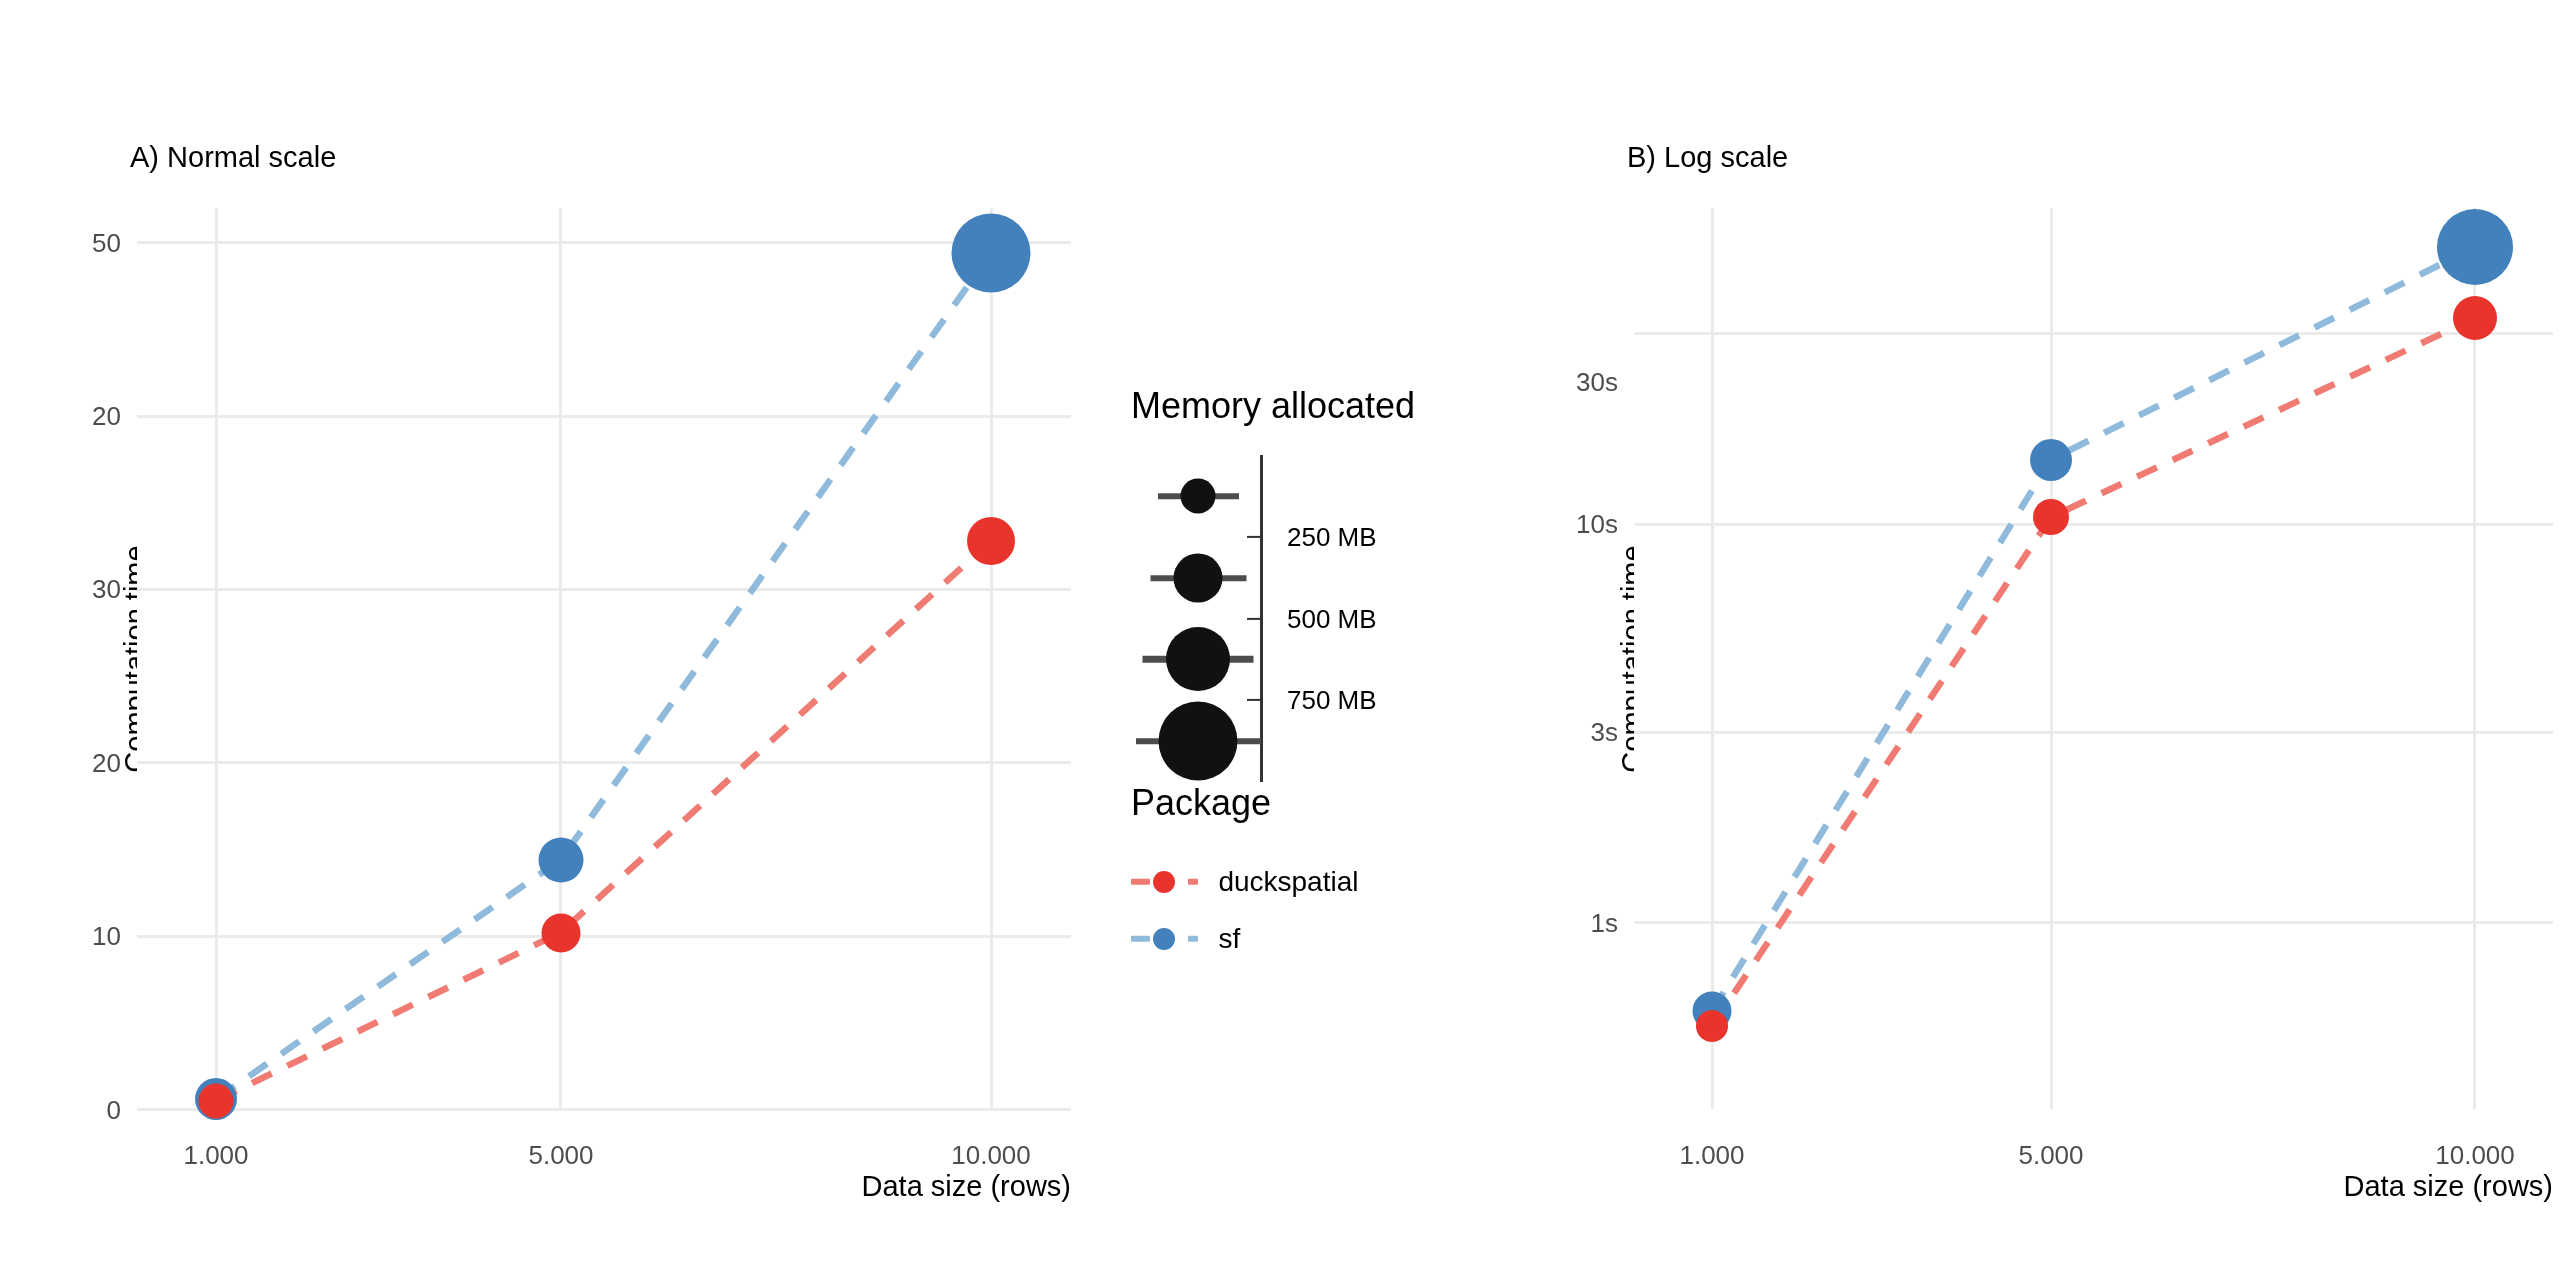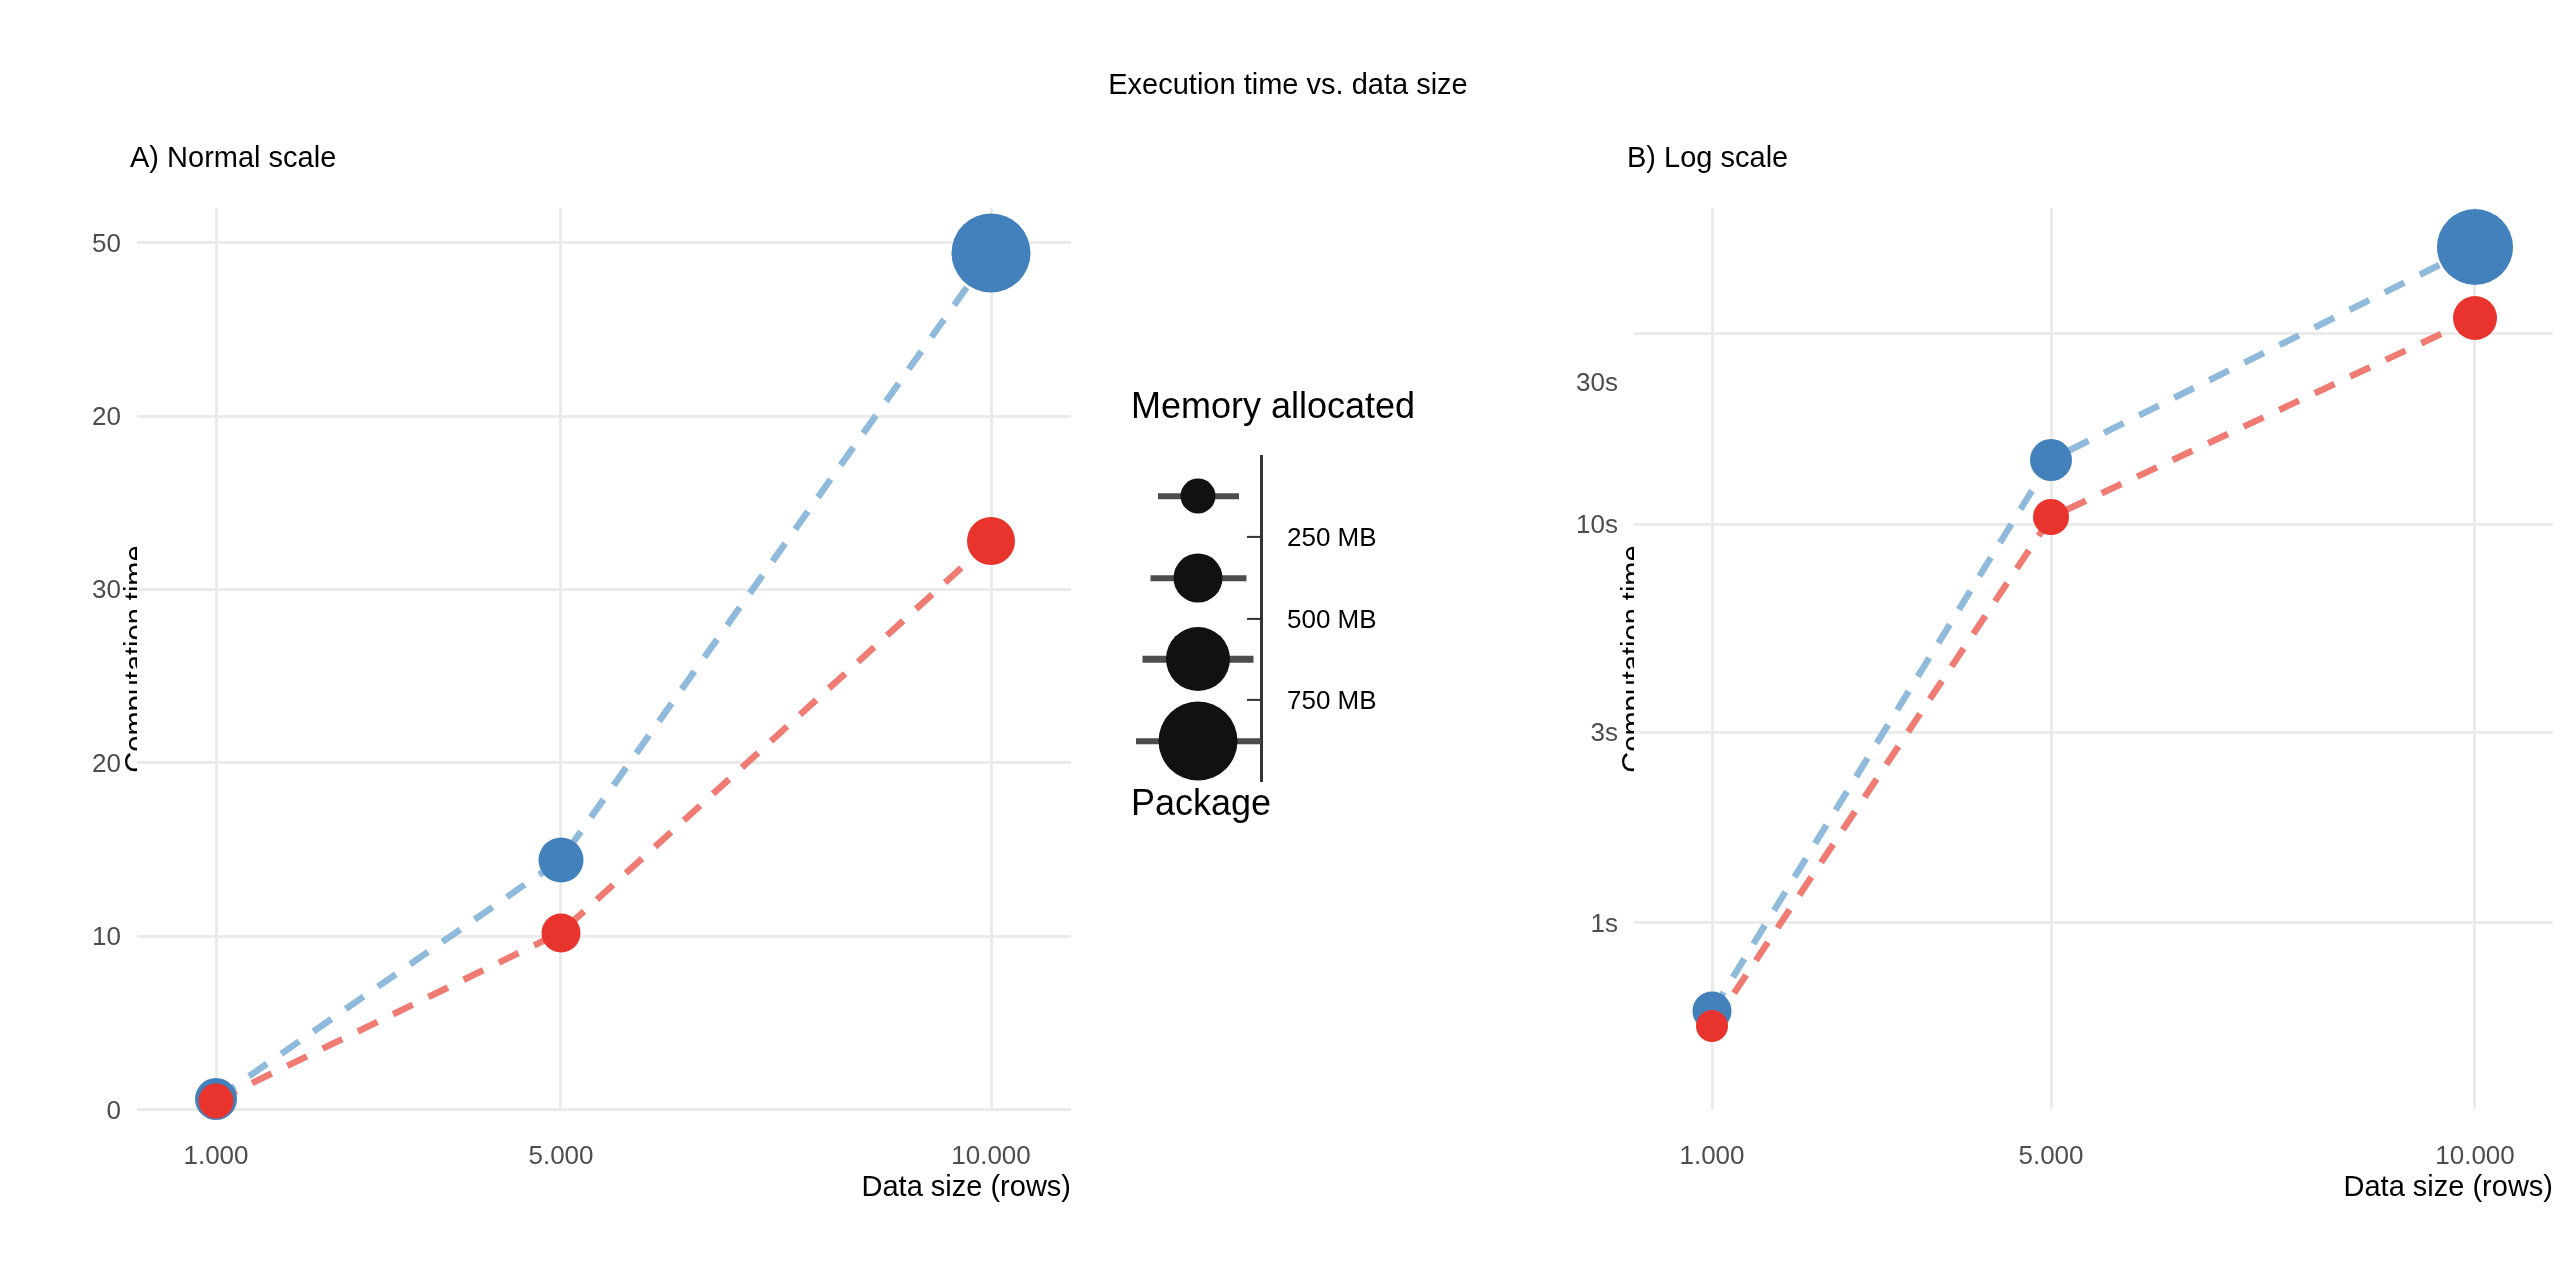--- a/index.html
+++ b/index.html
@@ -240,21 +240,20 @@
     font-size: 28px;
     color: #000;
     white-space: nowrap;
   }
 </style>
 </head>
 <body>
 
 <div class="figure">
 
-  <div class="fig-subtitle">Execution time vs. data size</div>
 
   <div class="panel" id="panel-a">
     <div class="panel-title">A) Normal scale</div>
 
     <div class="axis-title-y-wrap">
       <div class="axis-title-y">Computation time</div>
     </div>
 
     <div class="plot" id="plot-a">
         <div class="gridline-h" style="top: 900px; background: rgb(235, 235, 235);"></div>
@@ -351,16 +350,34 @@
         <div class="size-tick-label" style="top: 82px;">250 MB</div>
         <div class="size-tick-mark" style="top: 164px;"></div>
         <div class="size-tick-label" style="top: 164px;">500 MB</div>
         <div class="size-tick-mark" style="top: 245px;"></div>
         <div class="size-tick-label" style="top: 245px;">750 MB</div>
       </div>
   </div>
 
   <div class="legend" id="legend-color">
     <div class="legend-title">Package</div>
+    <div class="color-legend-body" id="color-legend-body">
+        <div class="color-row">
+          <div class="color-key">
+            <div class="seg-l" style="background: rgb(239, 123, 114);"></div>
+            <div class="seg-r" style="background: rgb(239, 123, 114);"></div>
+            <div class="dot" style="background: rgb(232, 52, 44);"></div>
+          </div>
+          <div class="color-label">duckspatial</div>
+        </div>
+        <div class="color-row">
+          <div class="color-key">
+            <div class="seg-l" style="background: rgb(143, 186, 219);"></div>
+            <div class="seg-r" style="background: rgb(143, 186, 219);"></div>
+            <div class="dot" style="background: rgb(66, 129, 188);"></div>
+          </div>
+          <div class="color-label">sf</div>
+        </div>
+      </div>
   </div>
 
 </div>
 
 
 </body></html>

